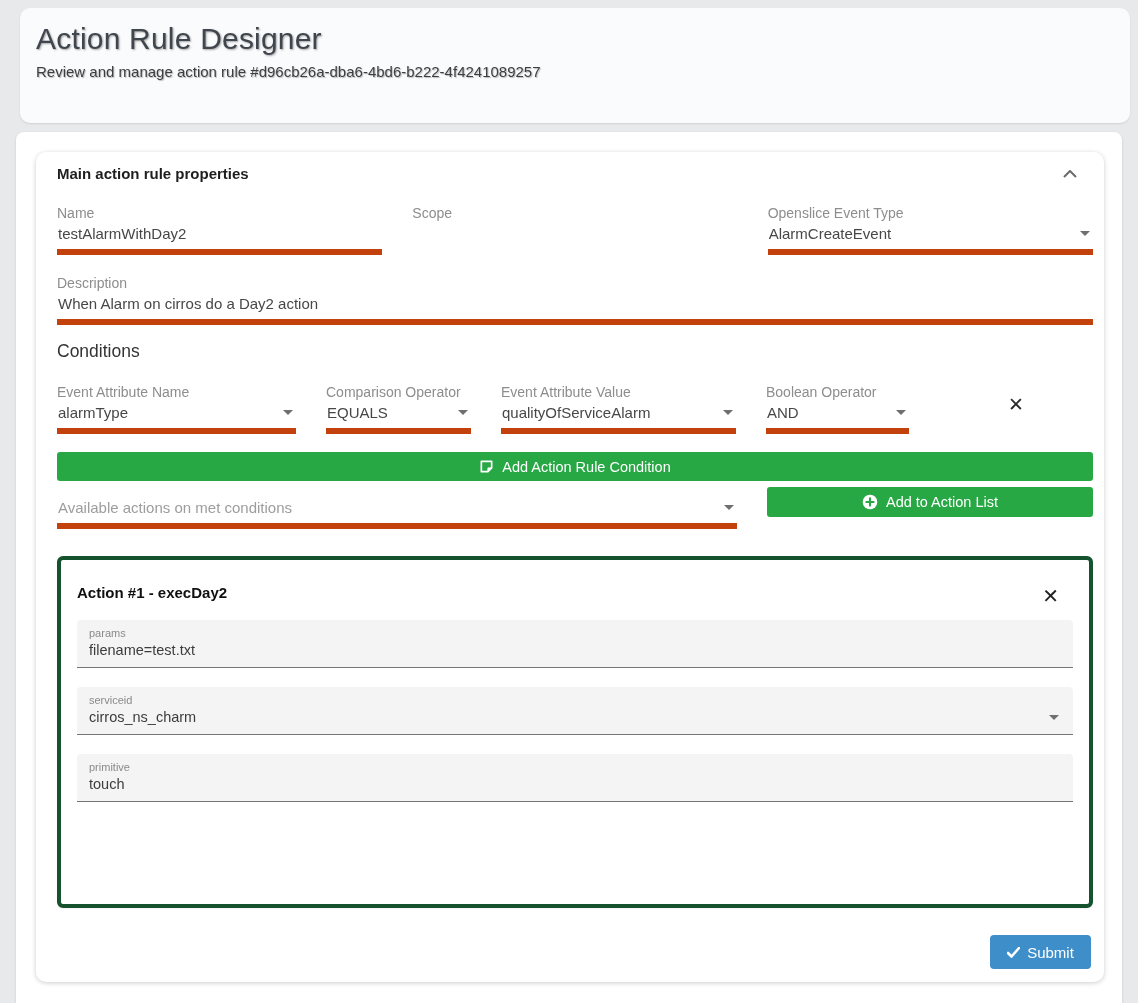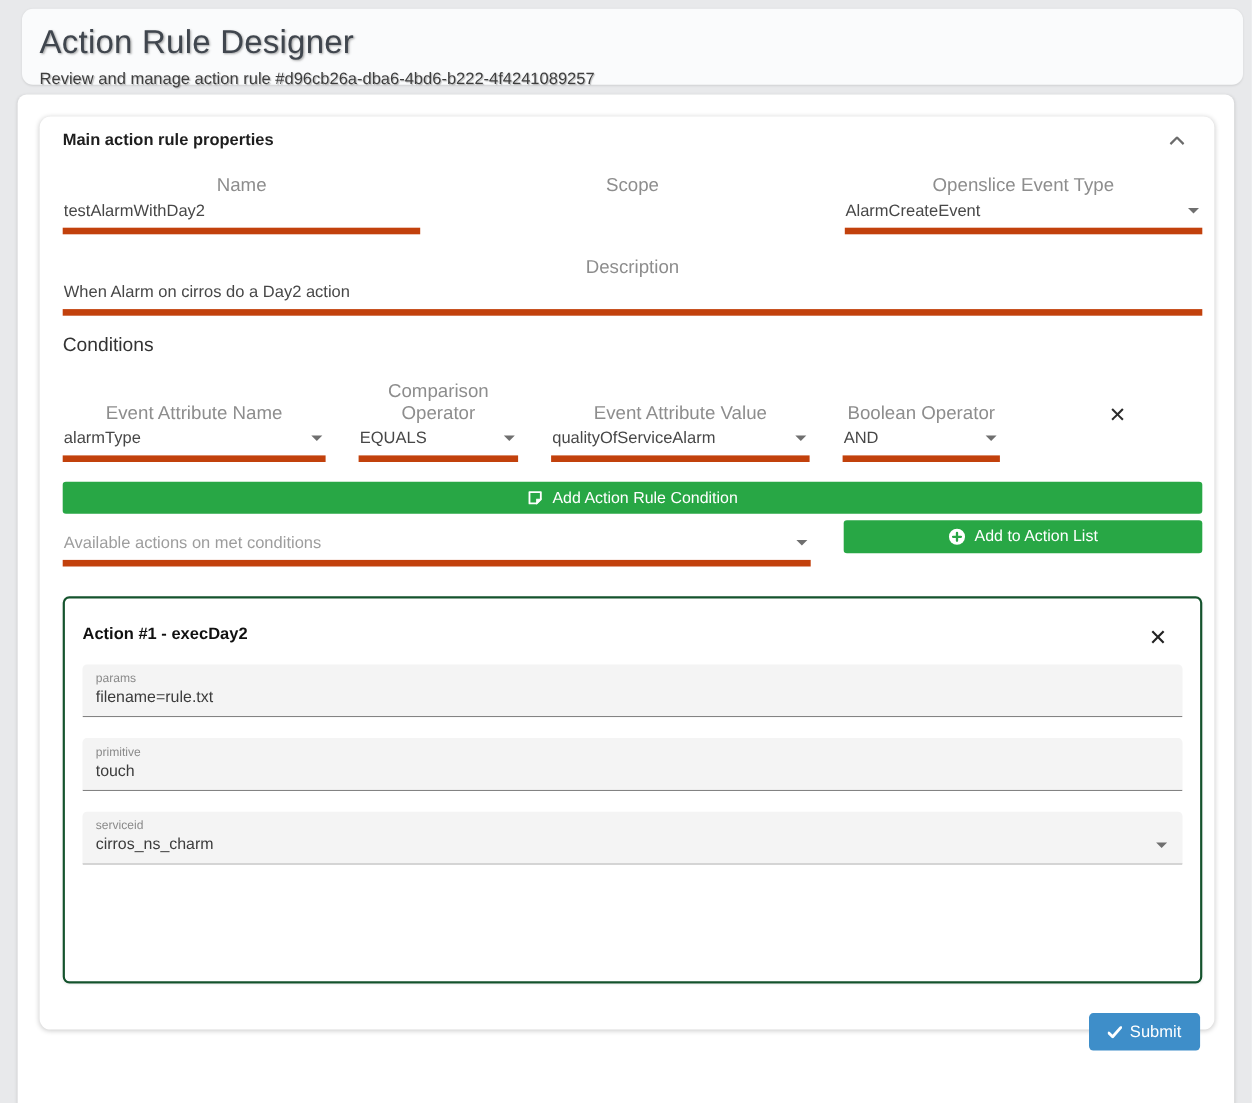--- a/index.html
+++ b/index.html
@@ -6,21 +6,21 @@
   html,body { width:1138px; height:1003px; }
   body {
     background:#e8e9eb;
     font-family:"Liberation Sans", sans-serif;
     color:#454545;
     overflow:hidden;
   }
   
   .header-card {
     margin:8px 8px 0 20px;
-    height:69px;
+    height:115px;
     background:#fafbfc;
     border-radius:10px;
     box-shadow:0 1px 2px rgba(0,0,0,0.10);
     padding:14px 16px 0 16px;
   }
   .page-title {
     font-size:30px; font-weight:400; color:#40464e; letter-spacing:.2px;
     text-shadow:1px 1px 2px rgba(60,60,60,.45);
   }
   .page-subtitle {
@@ -40,21 +40,21 @@
     box-shadow:0 1px 5px rgba(0,0,0,0.20);
     padding:13px 11px 0 21px;
   }
   .card-title { font-size:15px; font-weight:700; color:#1e1e1e; }
   .collapse-btn {
     position:absolute; top:10px; right:22px; width:24px; height:24px;
     display:flex; align-items:center; justify-content:center; cursor:pointer;
   }
   
   .row3 { display:grid; grid-template-columns:1fr 1fr 1fr; column-gap:30px; margin-top:23px; }
-  .flabel { font-size:17px; color:#8d8d8d; margin-bottom:4px;text-align:center; }
+  .flabel { font-size:14px; color:#8d8d8d; margin-bottom:4px; }
   .fvalue {
     display:flex; align-items:flex-start; justify-content:space-between;
     font-size:15px; color:#474747;
     padding:0 3px 7px 1px; border-bottom:6px solid #c2410c;
   }
   .fvalue.placeholder { color:#9d9d9d; }
   .fvalue.tall { }
   .arrow-down {
     width:0; height:0; margin-top:6px;
     border-left:5px solid transparent; border-right:5px solid transparent;
@@ -78,21 +78,21 @@
     display:flex; align-items:center; justify-content:center; gap:8px; cursor:pointer;
   }
   .al-heading { margin-top:22px; }
   .select-row { display:grid; grid-template-columns:680px 1fr; column-gap:30px; margin-top:6px; align-items:start; }
   .select-field .fvalue { padding-top:0; }
   .select-field { padding-top:12px; }
   .btn-green.add-list { margin-top:0; height:30px; }
   
   .action-card {
     margin-top:27px; height:352px; position:relative;
-    border:2px solid #14532d; border-radius:6px;
+    border:4px solid #14532d; border-radius:6px;
     box-shadow:0 1px 2px rgba(0,0,0,0.05);
     padding:18px 16px 10px 16px;
   }
   .action-title { margin-top:6px; font-size:15px; font-weight:700; color:#101010; }
   .action-close { position:absolute; top:26px; right:30px; font-size:20px; color:#222; cursor:pointer; line-height:1; }
   .gfield {
     position:relative; height:48px; margin-top:19px;
     background:#f4f4f4; border-bottom:1px solid #767676;
     border-radius:4px 4px 0 0; padding:7px 12px;
   }
@@ -217,32 +217,32 @@
 
     <div class="action-card">
       <div class="action-title">Action #1 - execDay2</div>
       <div class="action-close">
         <span>✕</span>
       </div>
 
 
       <div class="gfield">
         <div class="glabel">params</div>
-        <div class="gvalue">filename=rule.txt</div>
-      </div>
-
-      <div class="gfield">
-        <div class="glabel">primitive</div>
-        <div class="gvalue">touch</div>
+        <div class="gvalue">filename=test.txt</div>
       </div>
 
       <div class="gfield">
         <div class="glabel">serviceid</div>
         <div class="gvalue">cirros_ns_charm</div>
         <span class="arrow-down"></span>
+      </div>
+
+      <div class="gfield">
+        <div class="glabel">primitive</div>
+        <div class="gvalue">touch</div>
       </div>
     </div>
 
     <div class="submit-row">
       <button class="btn-submit">
         <svg width="13" height="11" viewBox="0 0 13 11">
           <polyline points="1,6 4.5,9.5 12,1" fill="none" stroke="#ffffff" stroke-width="2.6" stroke-linecap="round" stroke-linejoin="round"></polyline>
         </svg>
         <span>Submit</span>
       </button>

